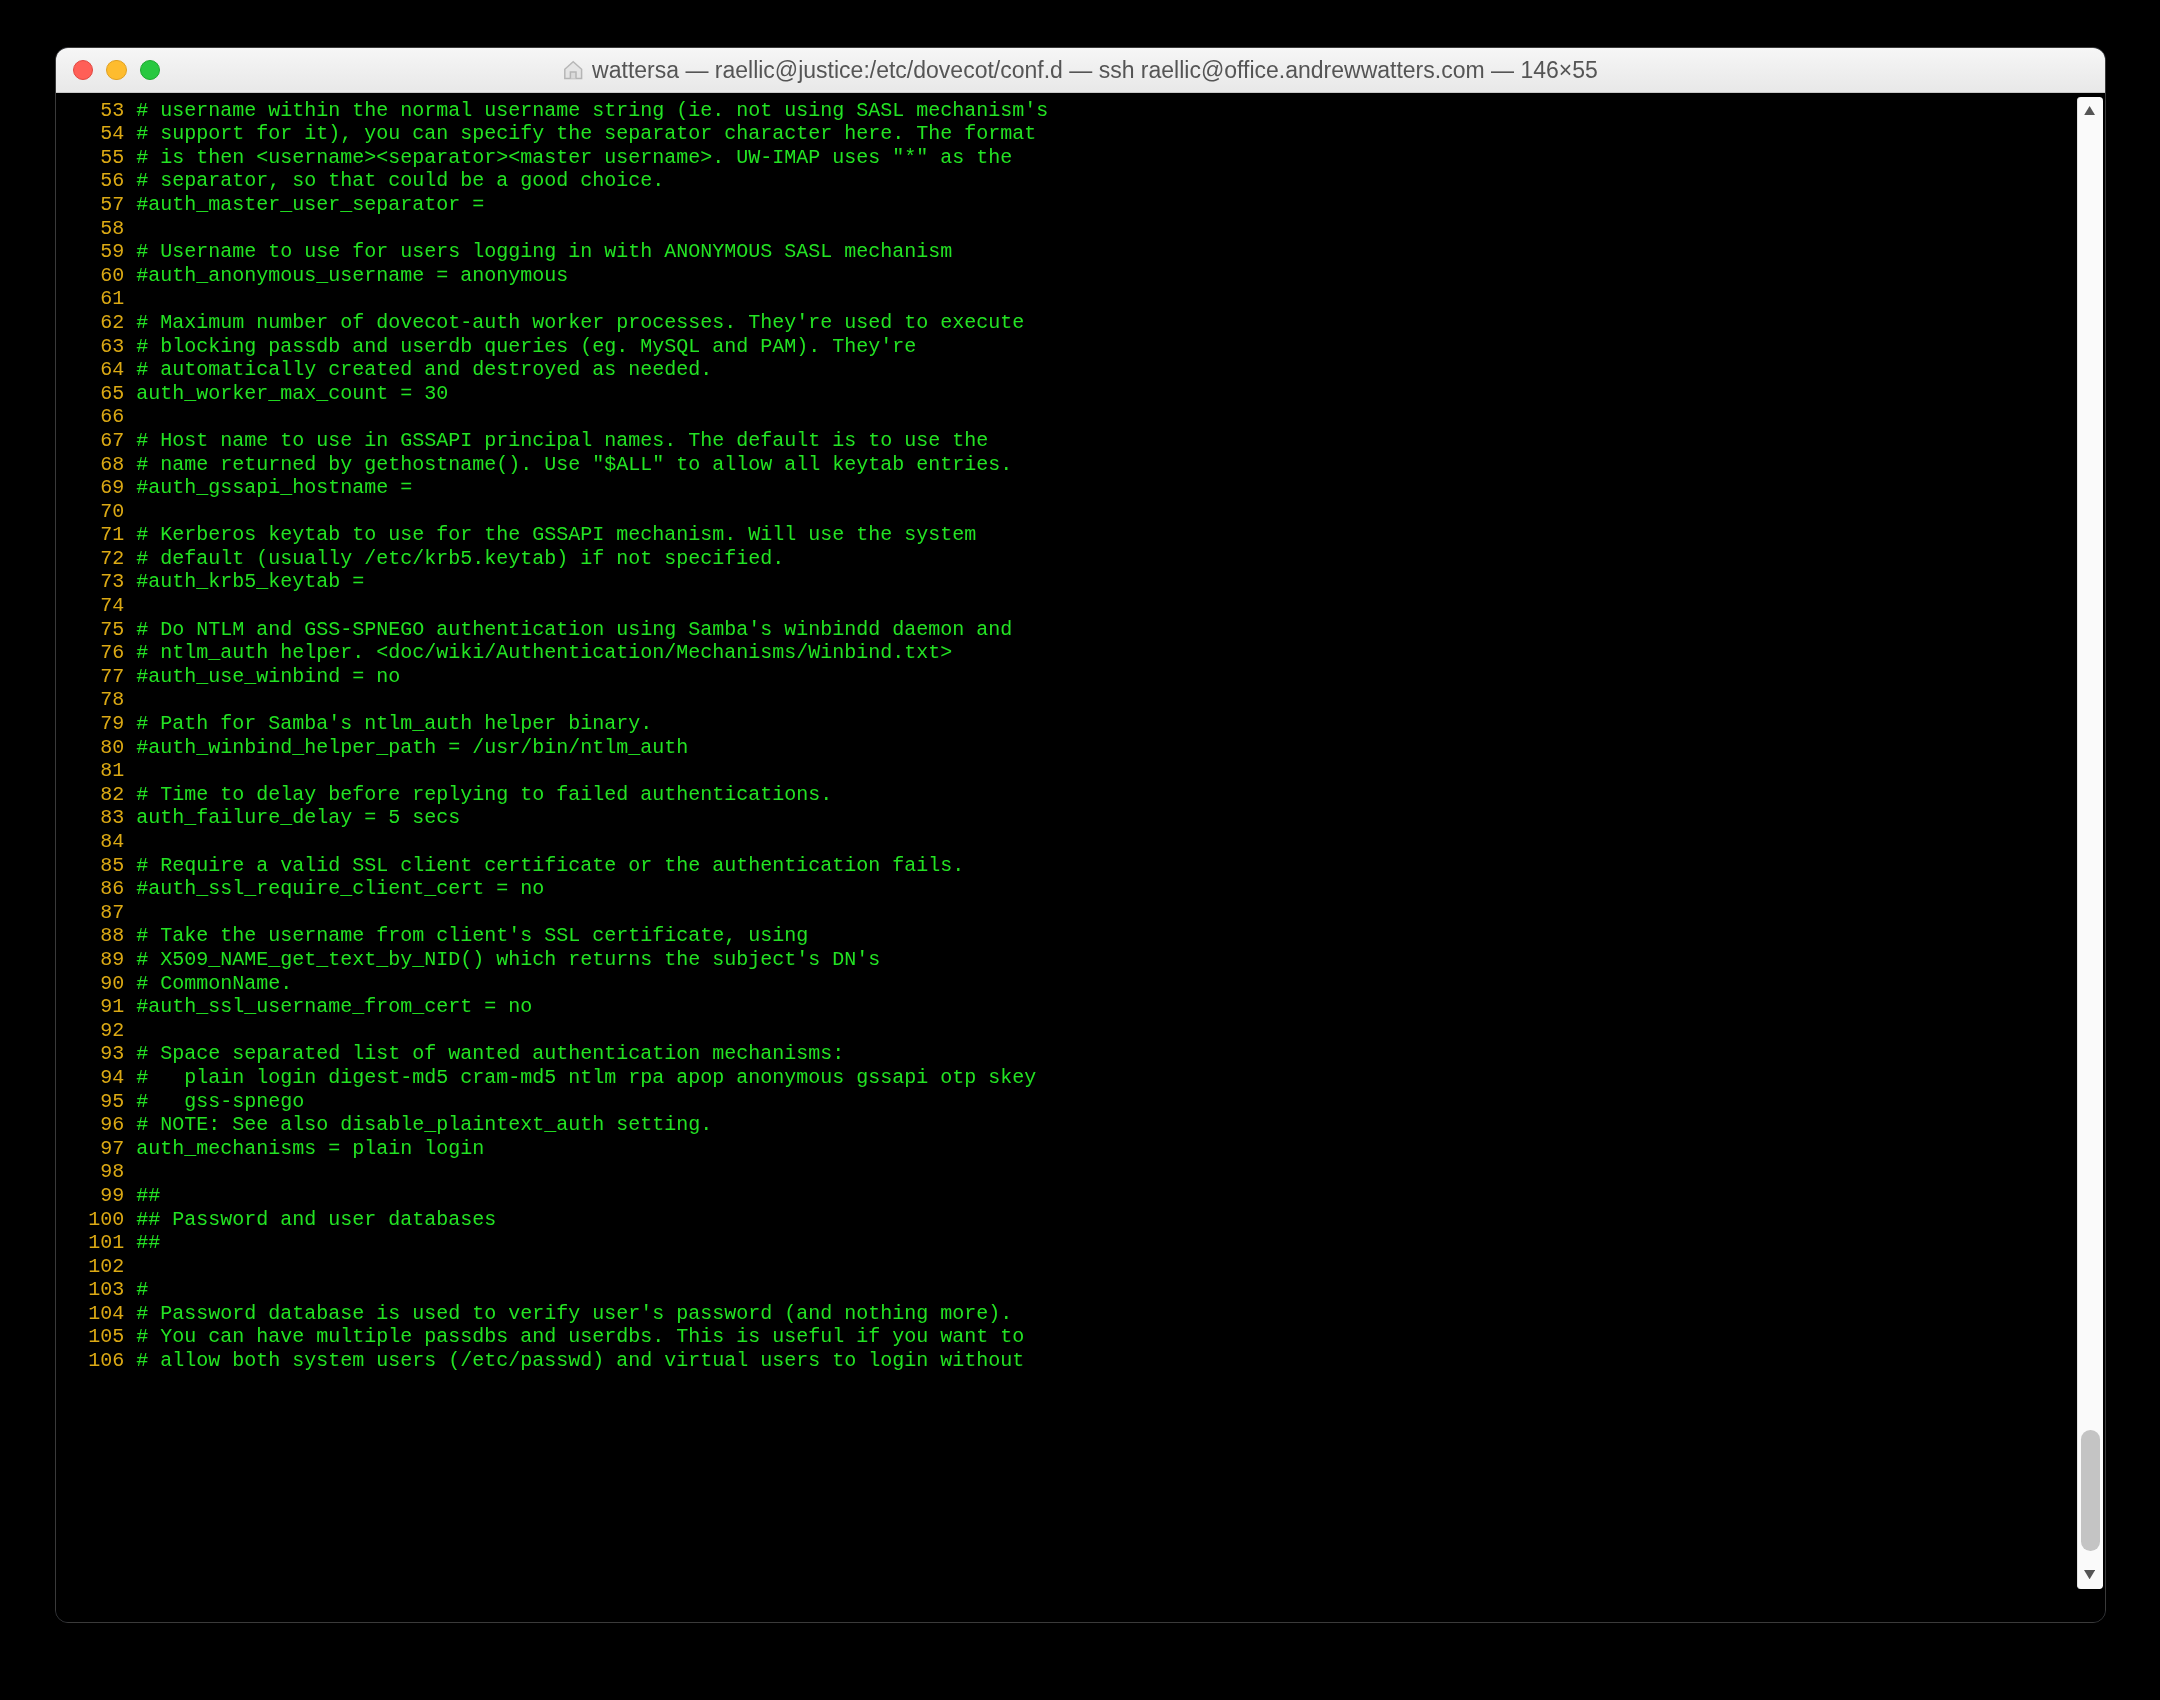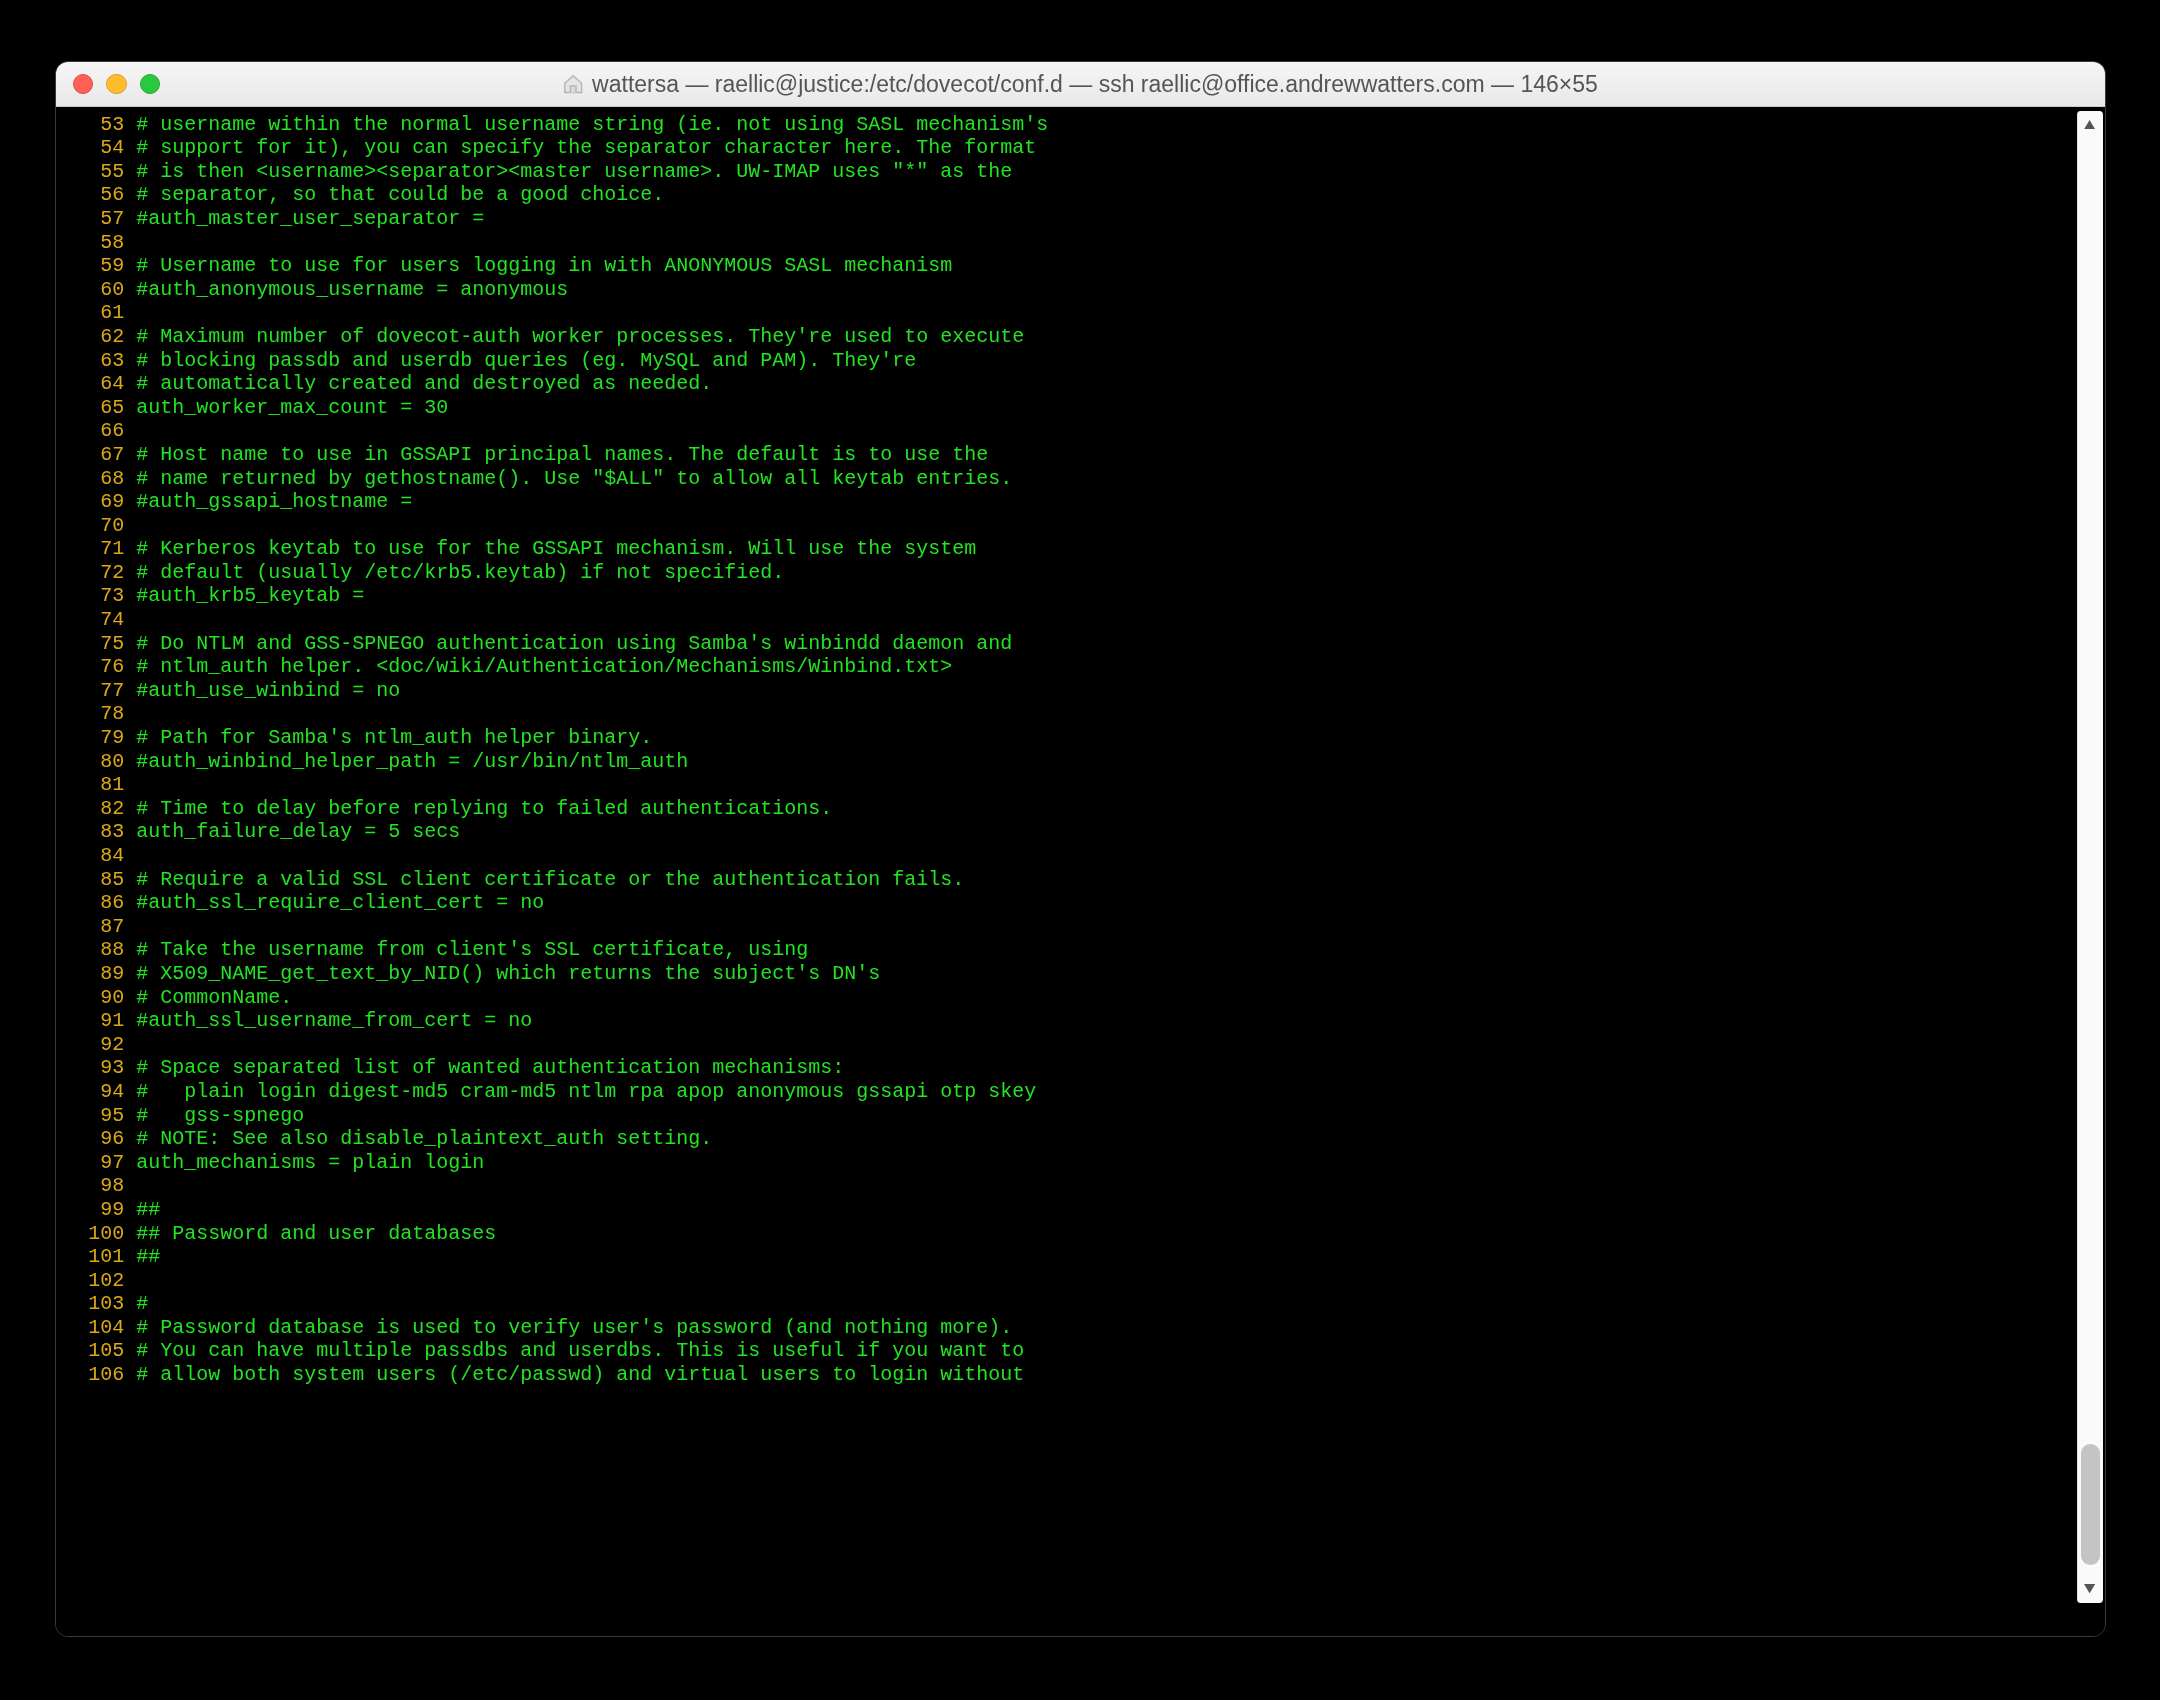--- a/index.html
+++ b/index.html
@@ -16,21 +16,20 @@
       min-height: 1700px;
       padding: 47px 0;
     }
     .window {
       width: 2051px;
       background: #0f172a;
       border-radius: 13px;
       overflow: hidden;
       box-shadow: 0 18.6px 56px rgba(0,0,0,0.6);
       border: 0.9px solid #3a3a3a;
-      margin-top: 14px;
     }
     .titlebar {
       background: #f0f0f0;
       background: linear-gradient(#f6f6f6, #e8e8e8);
       height: 45px;
       display: flex;
       align-items: center;
       padding: 0 17px;
       border-bottom: 0.9px solid #c9c9c9;
       position: relative;

